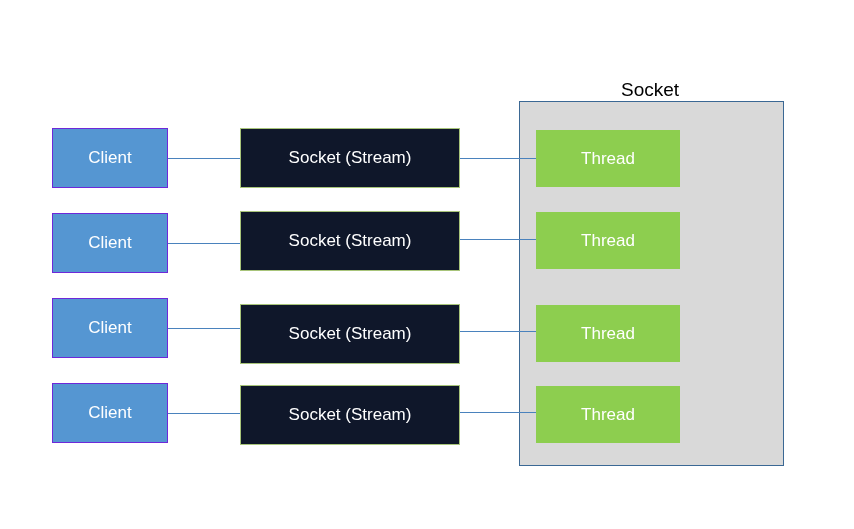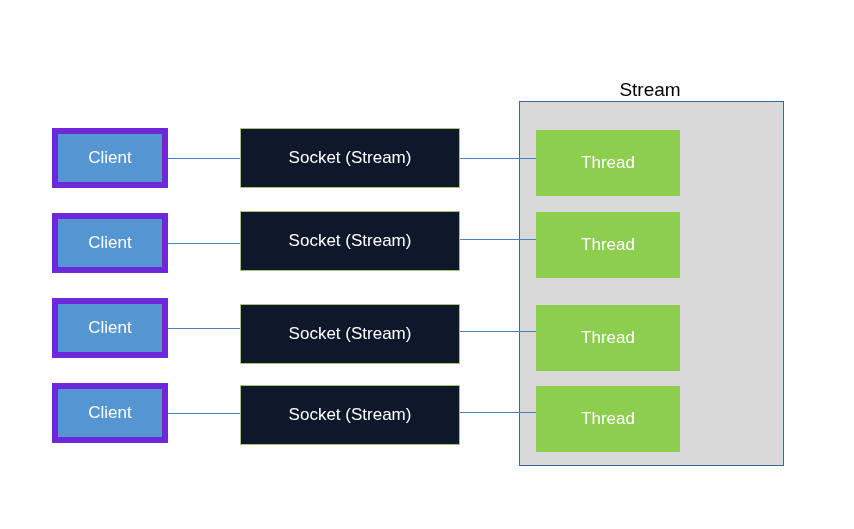--- a/index.html
+++ b/index.html
@@ -54,33 +54,33 @@
     font-size: 17px;
     line-height: 20px;
     white-space: nowrap;
     text-align: center;
   }
   .node.client {
     left: 52px;
     width: 116px;
     height: 60px;
     background: #5596d2;
-    border: 6px solid #6d28d9;
+    border: 1px solid #6d28d9;
   }
   .node.socket {
     left: 240px;
     width: 220px;
     height: 60px;
     background: #0f172a;
     border: 1px solid #a8c47a;
   }
   .node.thread {
     left: 536px;
     width: 144px;
-    height: 66px;
+    height: 57px;
     background: #8dce4f;
     border: none;
   }
 
   
   .link {
     position: absolute;
     height: 0;
     border-top: 1.6px solid #4a82bd;
   }
@@ -92,21 +92,21 @@
     left: 460px;
     width: 76px;
   }
 </style>
 </head>
 <body>
 
 <div id="canvas">
 
   <div class="server-panel"></div>
-  <div class="server-label">Stream</div>
+  <div class="server-label">Socket</div>
 
   <div class="node client" style="top:128px">
     <span>Client</span>
   </div>
   <div class="link client-socket" style="top:158px"></div>
   <div class="node socket" style="top:128px">
     <span>Socket (Stream)</span>
   </div>
   <div class="link socket-server" style="top:158px"></div>
   <div class="node thread" style="top:130px">

